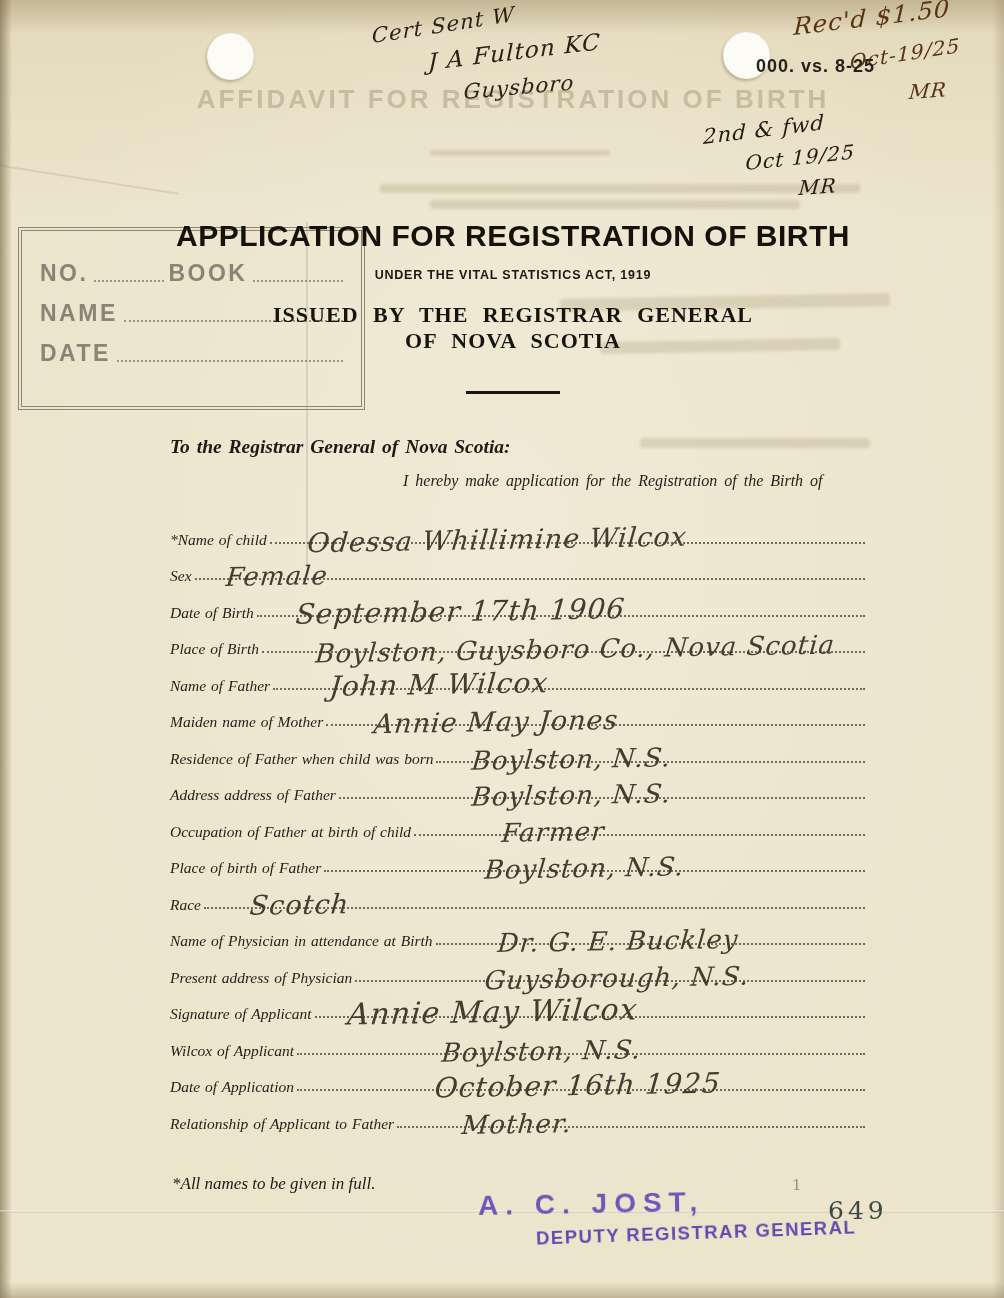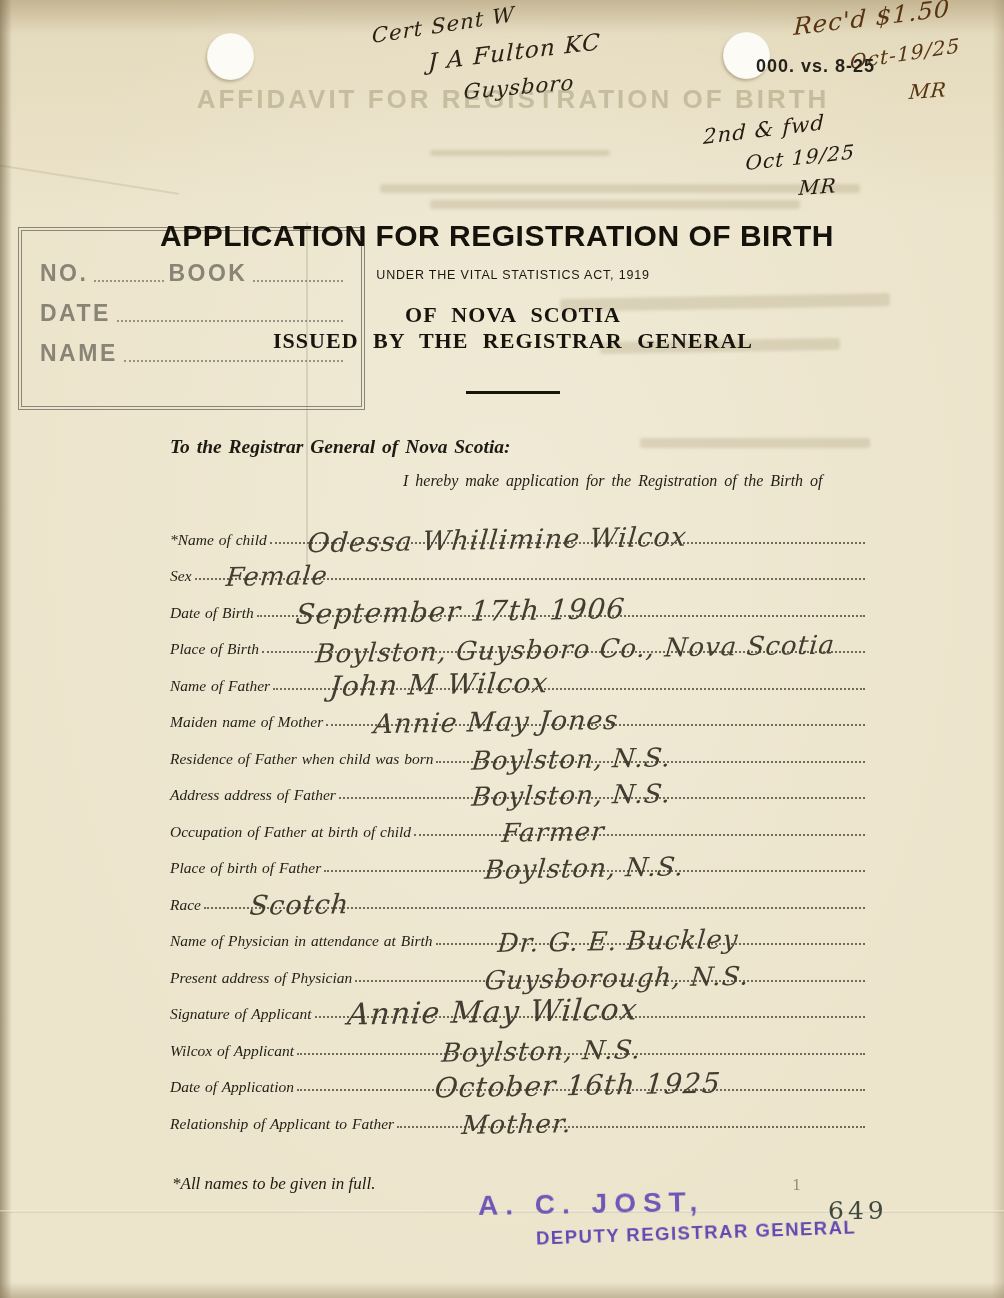--- a/index.html
+++ b/index.html
@@ -56,25 +56,25 @@
     font-family:"Liberation Sans",sans-serif;font-weight:bold;color:#8a8476;
     filter:blur(.3px);
   }
   .sb-row{display:flex;align-items:flex-end;height:40px;font-size:23px;letter-spacing:2.5px;}
   .sb-label{flex:0 0 auto;}
   .sdots{border-bottom:2.5px dotted rgba(138,132,118,.85);margin:0 4px 5px 6px;}
   .sdots-fixed{flex:0 0 70px;}
   .sdots-fill{flex:1 1 auto;}
 
   
-  .title{position:absolute;left:160px;top:219px;width:706px;
+  .title{position:absolute;left:160px;top:219px;width:706px;text-align:center;
          font-family:"Liberation Sans",sans-serif;font-weight:bold;font-size:30px;
          letter-spacing:.5px;color:#15120c;}
   .act{position:absolute;left:160px;top:268px;width:706px;text-align:center;
-       font-family:"Liberation Sans",sans-serif;font-weight:normal;font-size:12.5px;
+       font-family:"Liberation Sans",sans-serif;font-weight:bold;font-size:12.5px;
        letter-spacing:.8px;color:#1b1711;}
   .issued{position:absolute;left:160px;top:302px;width:706px;text-align:center;
           font-family:"Liberation Serif",serif;font-weight:bold;font-size:22px;
           letter-spacing:1px;word-spacing:8px;line-height:1.2;color:#17140e;}
   .divider{position:absolute;left:466px;top:391px;width:94px;height:3px;background:#17140e;}
 
   .salutation{position:absolute;left:170px;top:436px;font-style:italic;font-weight:bold;
               font-size:19.5px;word-spacing:2px;color:#1d1a13;}
   .intro{position:absolute;left:403px;top:472px;font-style:italic;font-size:16px;
          word-spacing:3px;color:#221e17;}
@@ -153,34 +153,34 @@
   <span class="print-code">000.  vs.  8-25</span>
 
   <div class="stampbox">
     <div class="sb-row">
       <span class="sb-label">NO.</span>
       <span class="sdots sdots-fixed"></span>
       <span class="sb-label">BOOK</span>
       <span class="sdots sdots-fill"></span>
     </div>
     <div class="sb-row">
+      <span class="sb-label">NAME</span>
+      <span class="sdots sdots-fill"></span>
+    </div>
+    <div class="sb-row">
       <span class="sb-label">DATE</span>
-      <span class="sdots sdots-fill"></span>
-    </div>
-    <div class="sb-row">
-      <span class="sb-label">NAME</span>
       <span class="sdots sdots-fill"></span>
     </div>
   </div>
 
   <div class="title">APPLICATION FOR REGISTRATION OF BIRTH</div>
   <div class="act">UNDER THE VITAL STATISTICS ACT, 1919</div>
   <div class="issued">
+    <div>ISSUED BY THE REGISTRAR GENERAL</div>
     <div>OF NOVA SCOTIA</div>
-    <div>ISSUED BY THE REGISTRAR GENERAL</div>
   </div>
   <div class="divider"></div>
 
   <div class="salutation">To the Registrar General of Nova Scotia:</div>
   <div class="intro">I hereby make application for the Registration of the Birth of</div>
 
   <div class="rows" id="rows">
     <div class="row">
       <span class="flabel">*Name of child</span>
       <span class="dots"></span>

